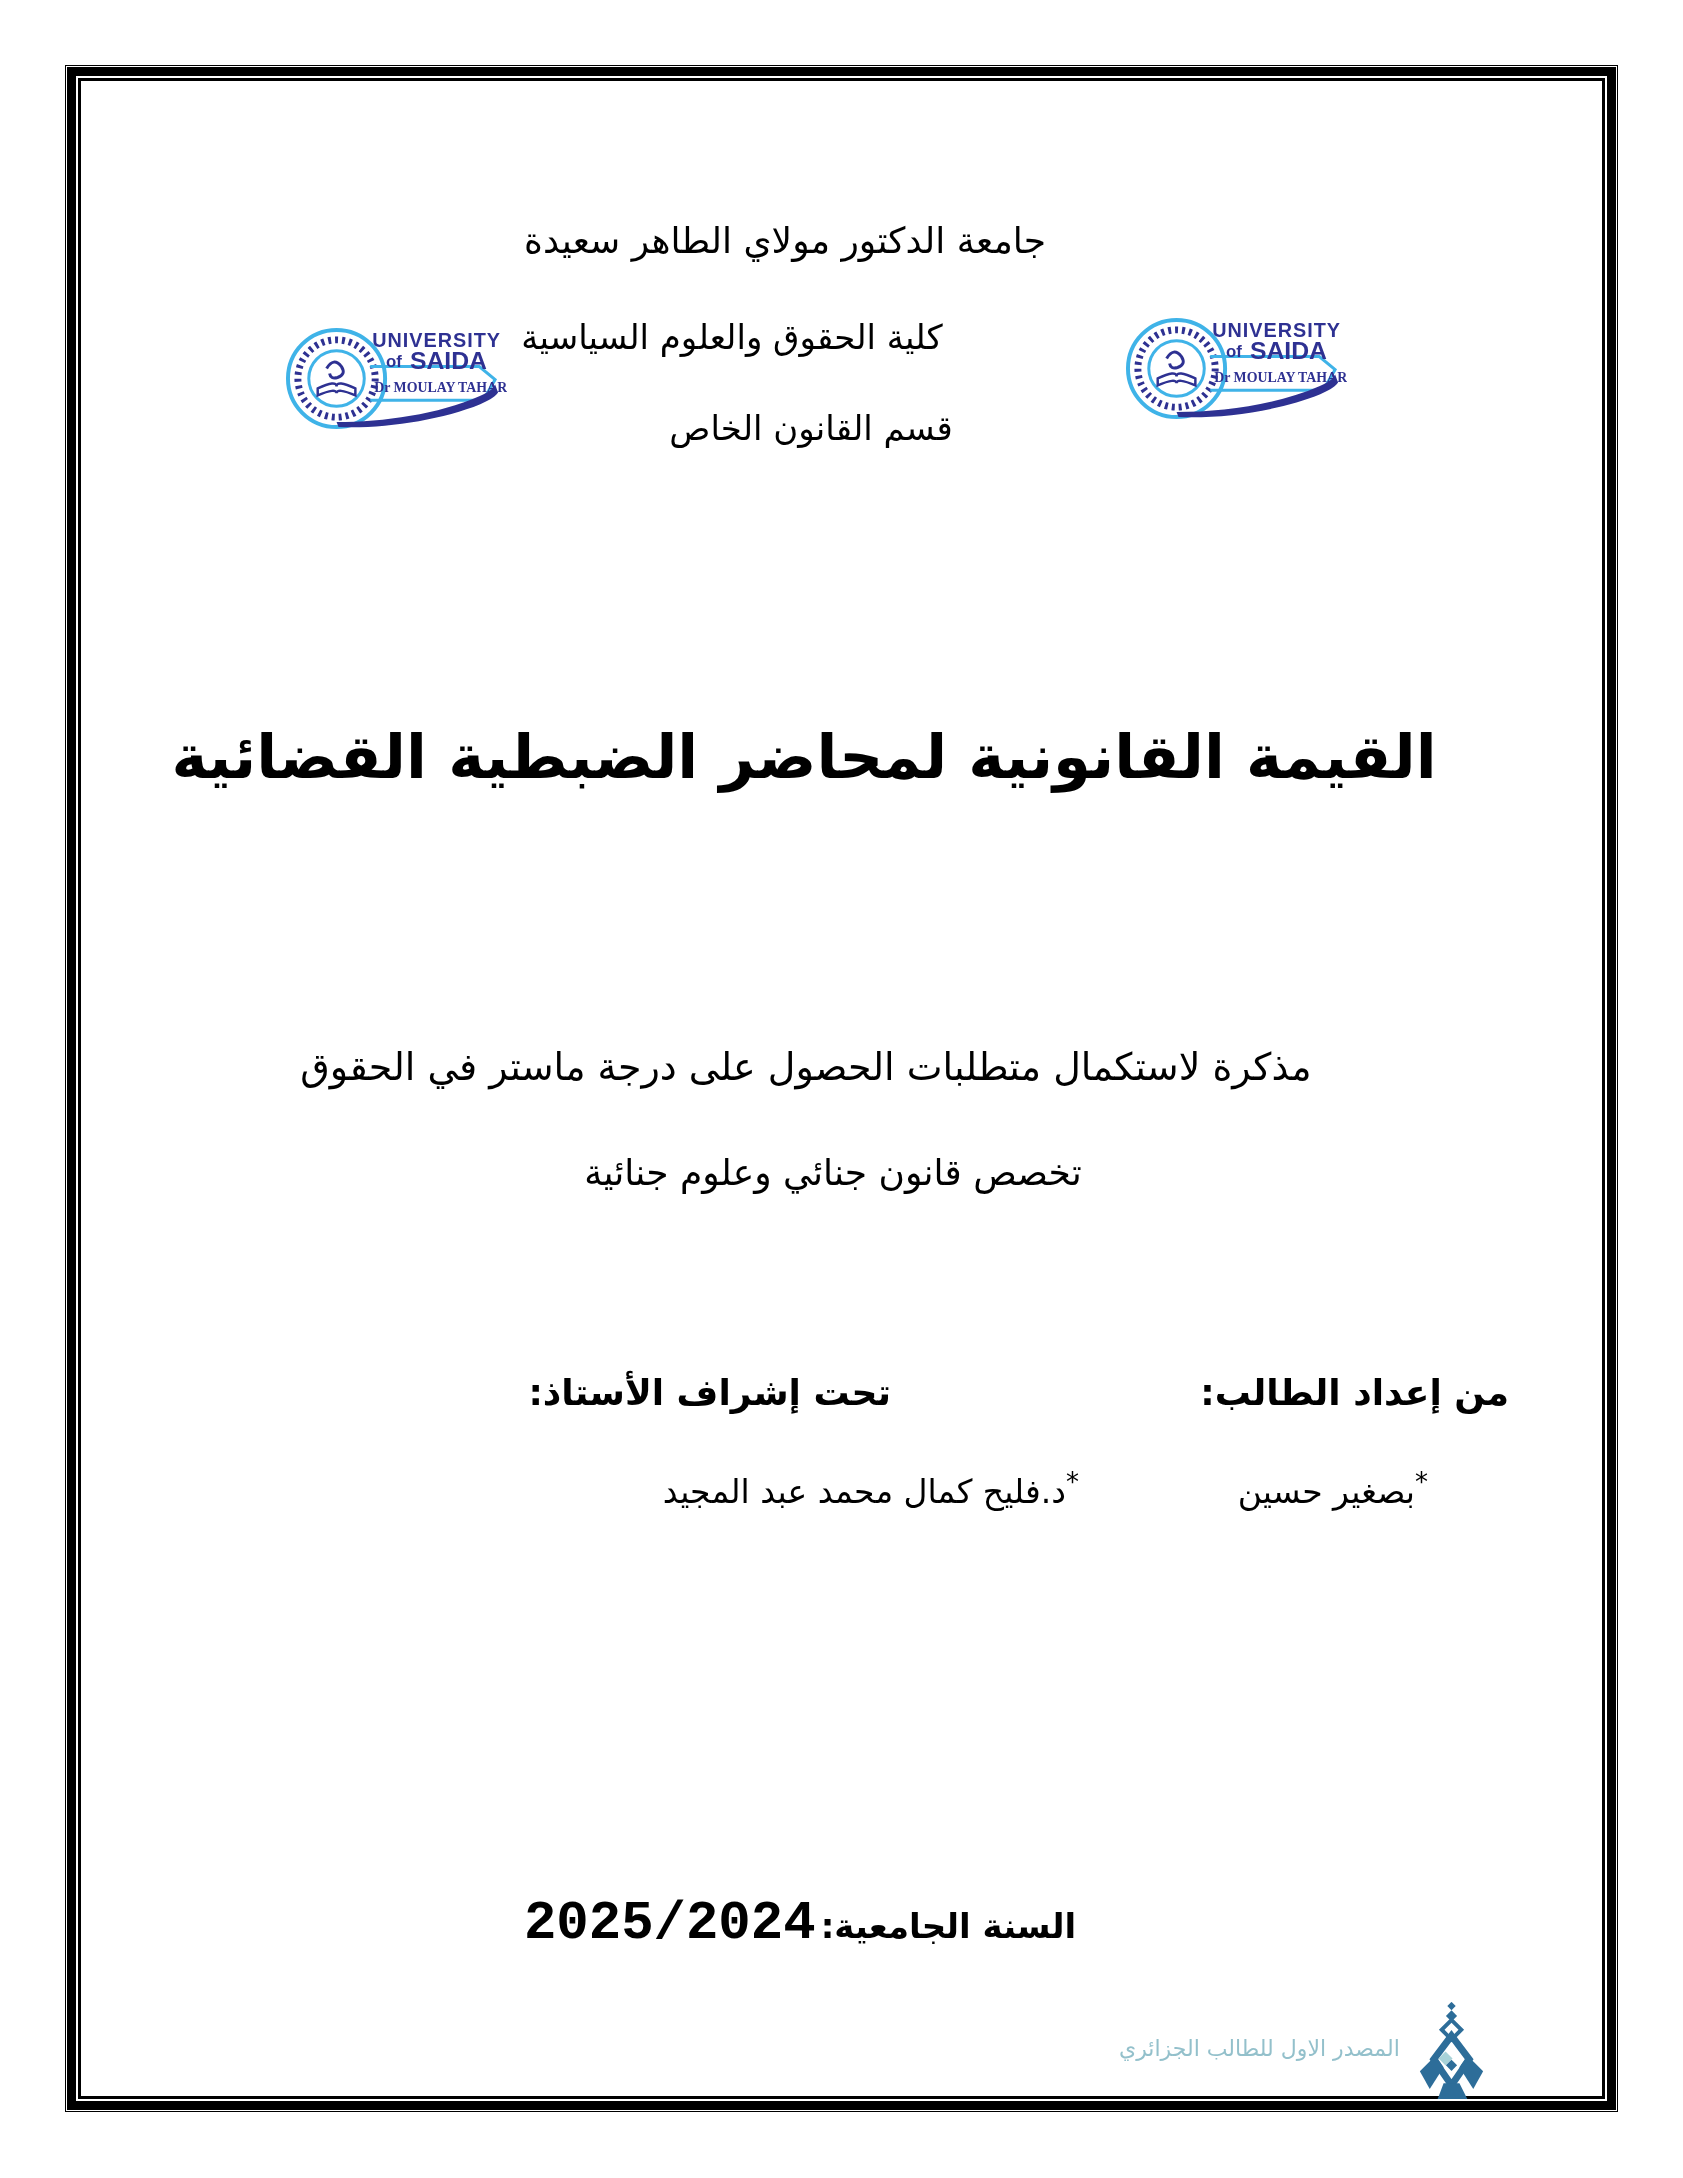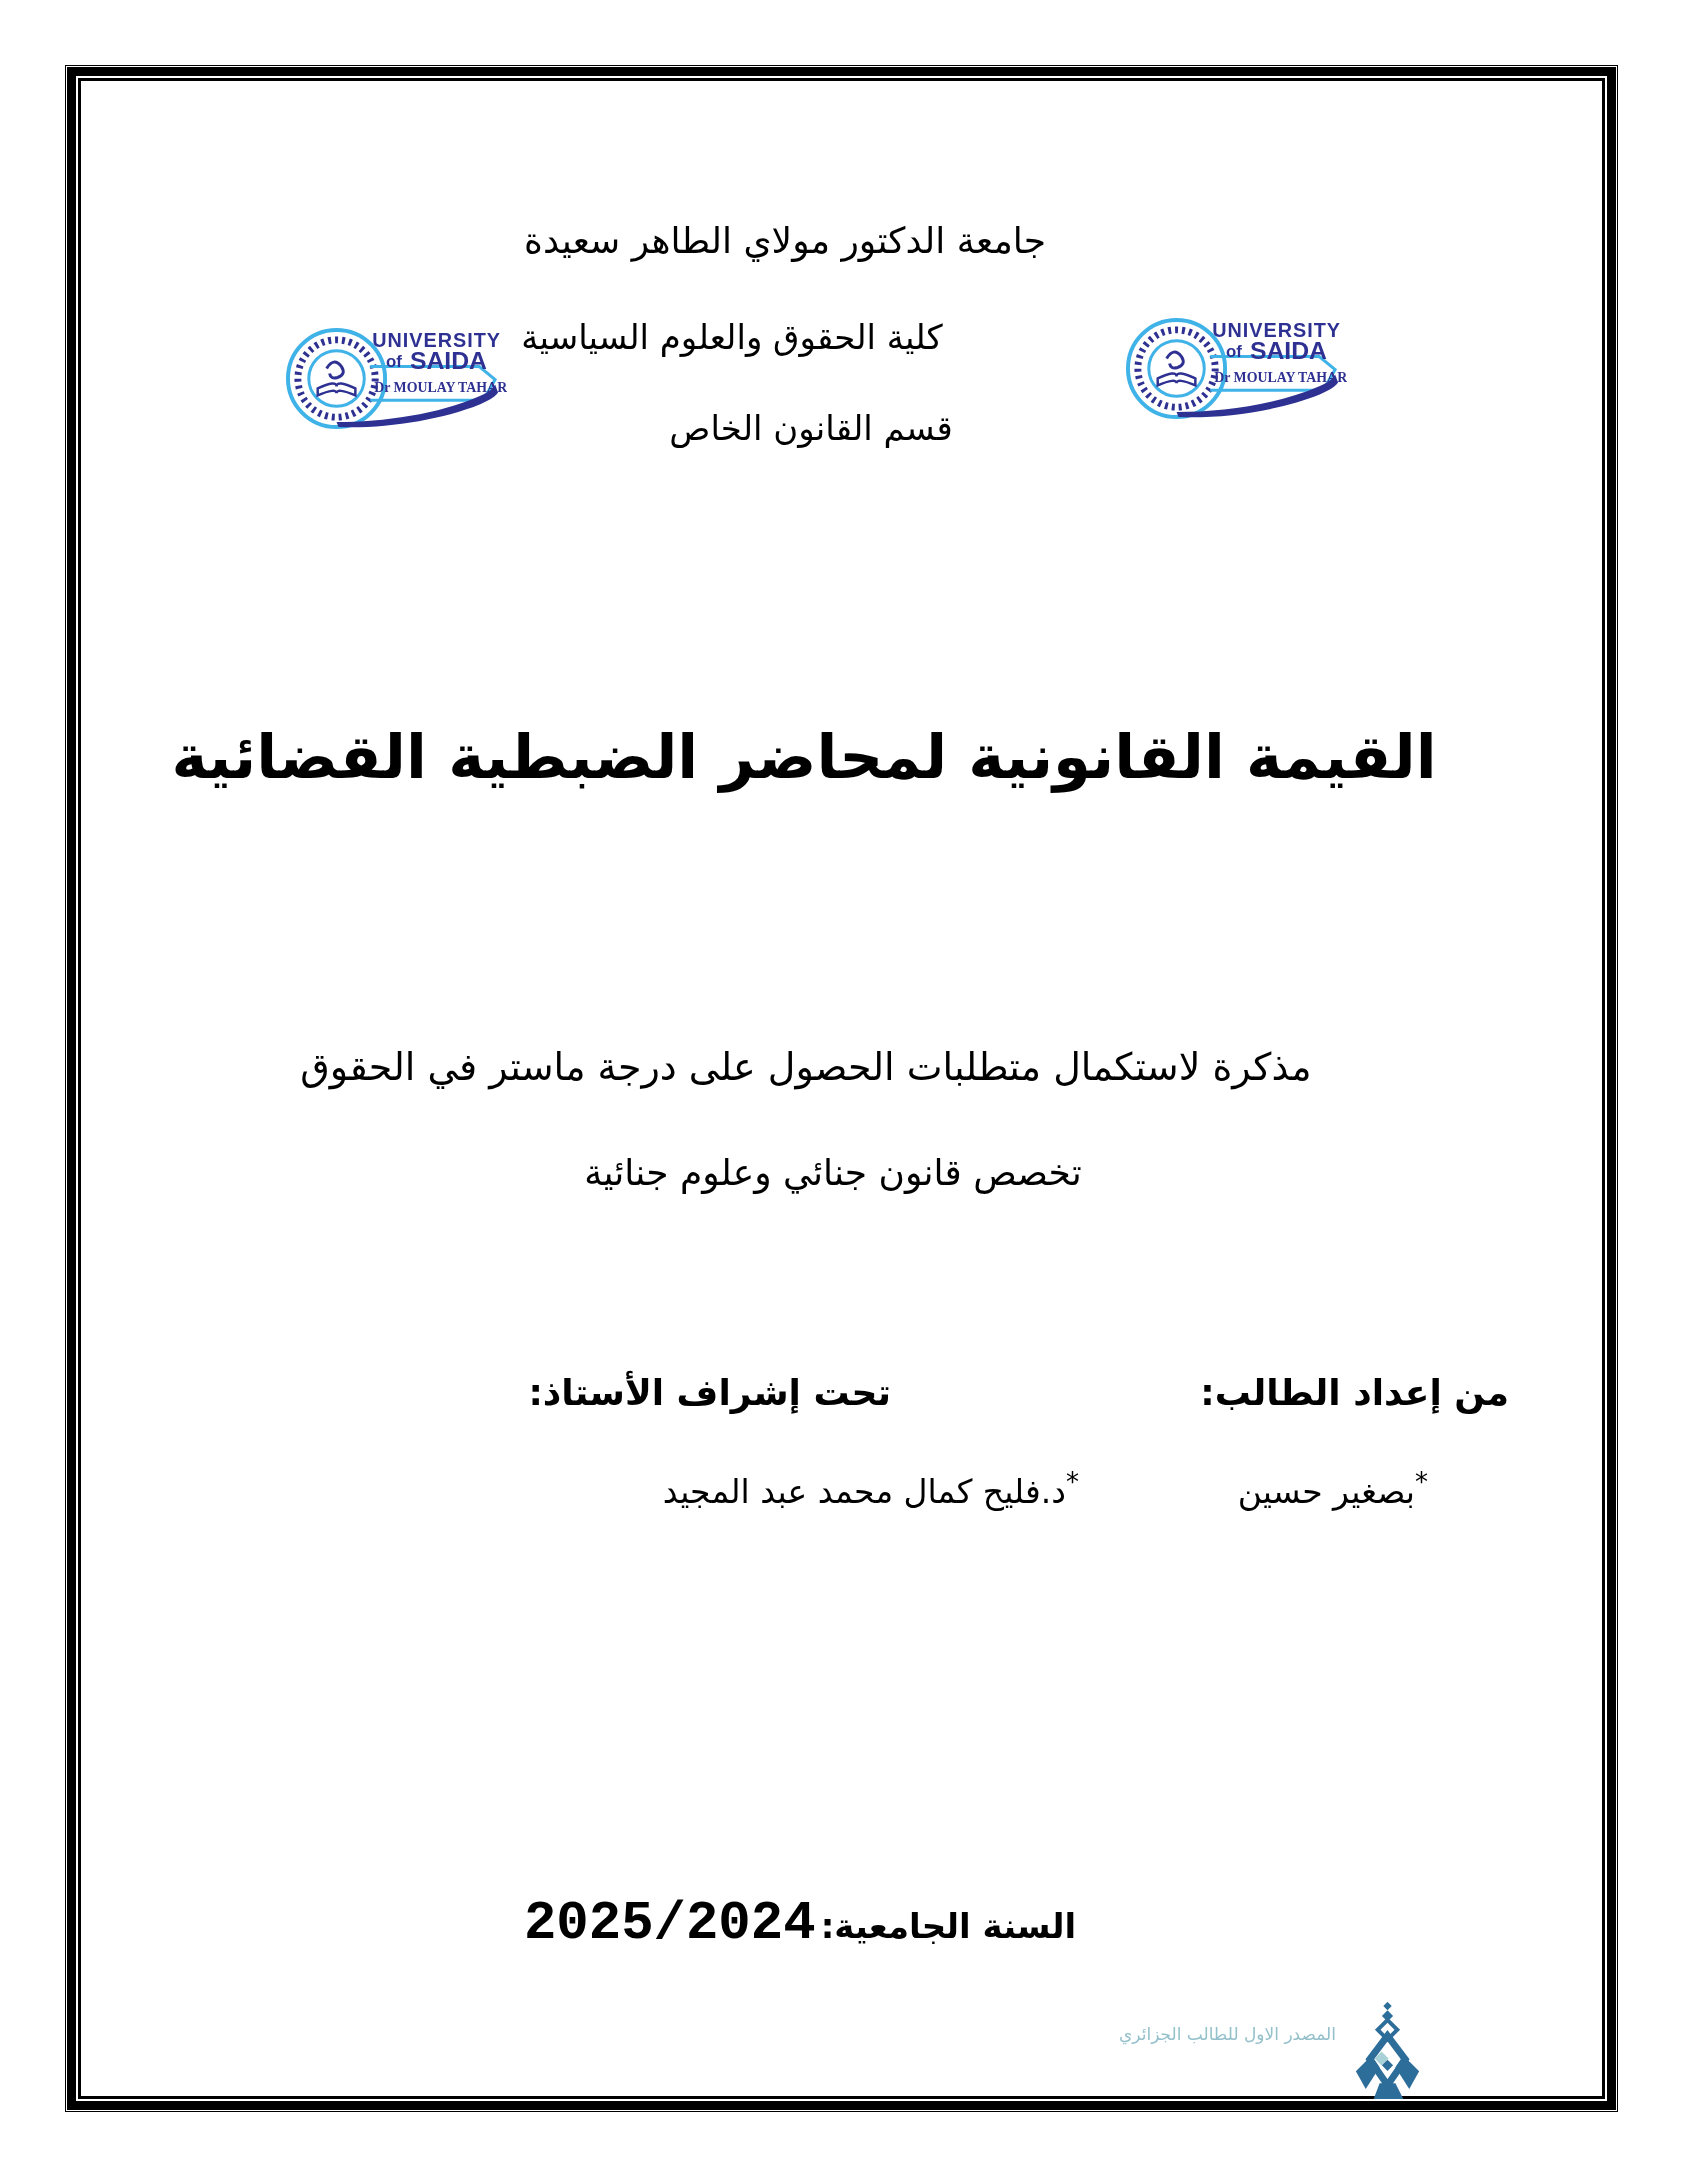--- a/index.html
+++ b/index.html
@@ -39,21 +39,21 @@
   .year-value{font-family:Liberation Mono, monospace;font-size:54px;font-weight:bold;direction:ltr;unicode-bidi:embed;}
 
   .logo-box{position:absolute;width:222px;height:123px;text-align:center;}
   .logo-left{left:285px;top:317px;}
   .logo-right{left:1125px;top:307px;}
 
   .sahla{position:absolute;left:1119px;top:2002px;display:flex;align-items:flex-start;gap:8px;z-index:6;}
   .sahla-texts{text-align:right;padding-top:22px;}
   .sahla-brand{font-family:"Liberation Sans",sans-serif;font-weight:bold;font-size:44px;
                letter-spacing:5px;color:#5d9fae;line-height:1.0;}
-  .sahla-tagline{font-size:17px;color:#93c0cb;direction:rtl;margin-top:0;letter-spacing:2px;}
+  .sahla-tagline{font-size:22px;color:#93c0cb;direction:rtl;margin-top:12px;letter-spacing:2px;}
 </style>
 </head>
 <body>
 
 <div class="frame">
   <div class="frame-mid">
     <div class="frame-inner"></div>
   </div>
 </div>
 

